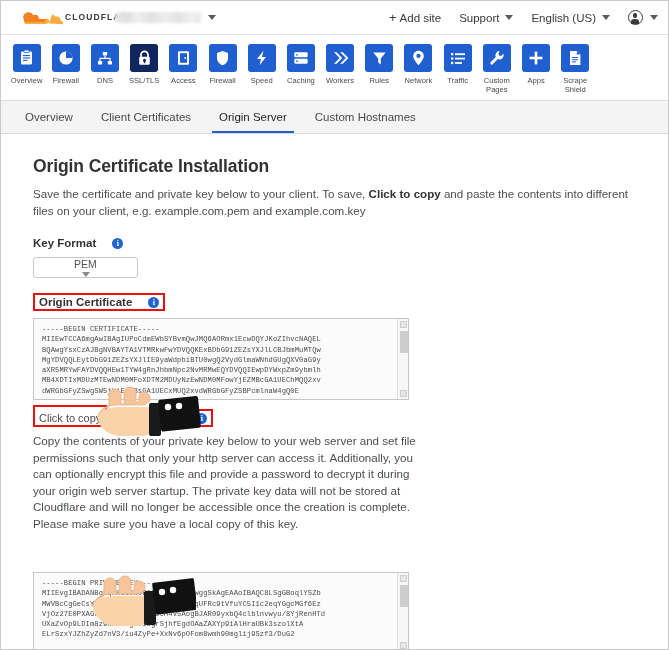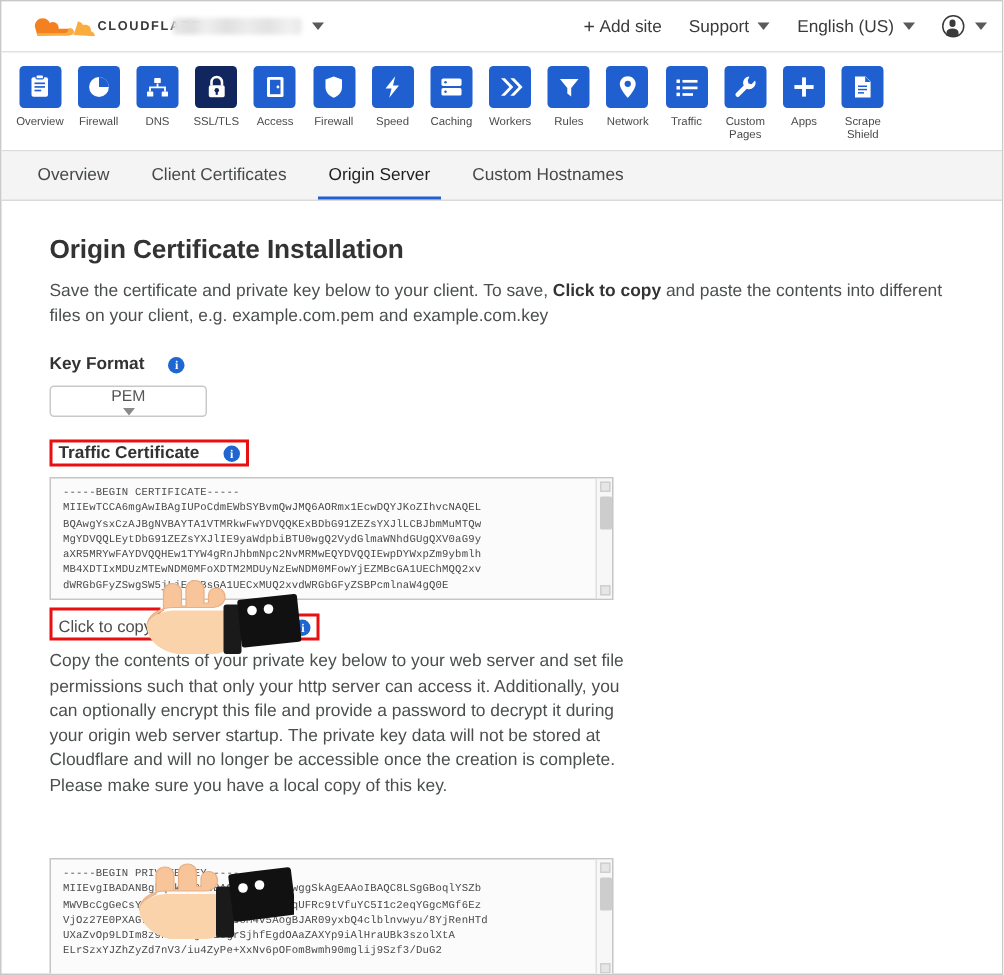--- a/index.html
+++ b/index.html
@@ -440,21 +440,21 @@
       <span class="info-icon">i</span>
     </div>
     <div class="select-box">
       <span>PEM</span>
       <span class="select-caret"></span>
     </div>
 
     
     <div class="hl-box">
       <span class="field-label">
-        <span>Traffic Certificate</span>
+        <span>Origin Certificate</span>
         <span class="info-icon">i</span>
       </span>
     </div>
 
     <div class="cert-area"><span>-----BEGIN CERTIFICATE-----
 MIIEwTCCA6mgAwIBAgIUPoCdmEWbSYBvmQwJMQ6AORmx1EcwDQYJKoZIhvcNAQEL
 BQAwgYsxCzAJBgNVBAYTA1VTMRkwFwYDVQQKExBDbG91ZEZsYXJlLCBJbmMuMTQw
 MgYDVQQLEytDbG91ZEZsYXJlIE9yaWdpbiBTU0wgQ2VydGlmaWNhdGUgQXV0aG9y
 aXR5MRYwFAYDVQQHEw1TYW4gRnJhbmNpc2NvMRMwEQYDVQQIEwpDYWxpZm9ybmlh
 MB4XDTIxMDUzMTEwNDM0MFoXDTM2MDUyNzEwNDM0MFowYjEZMBcGA1UEChMQQ2xv

